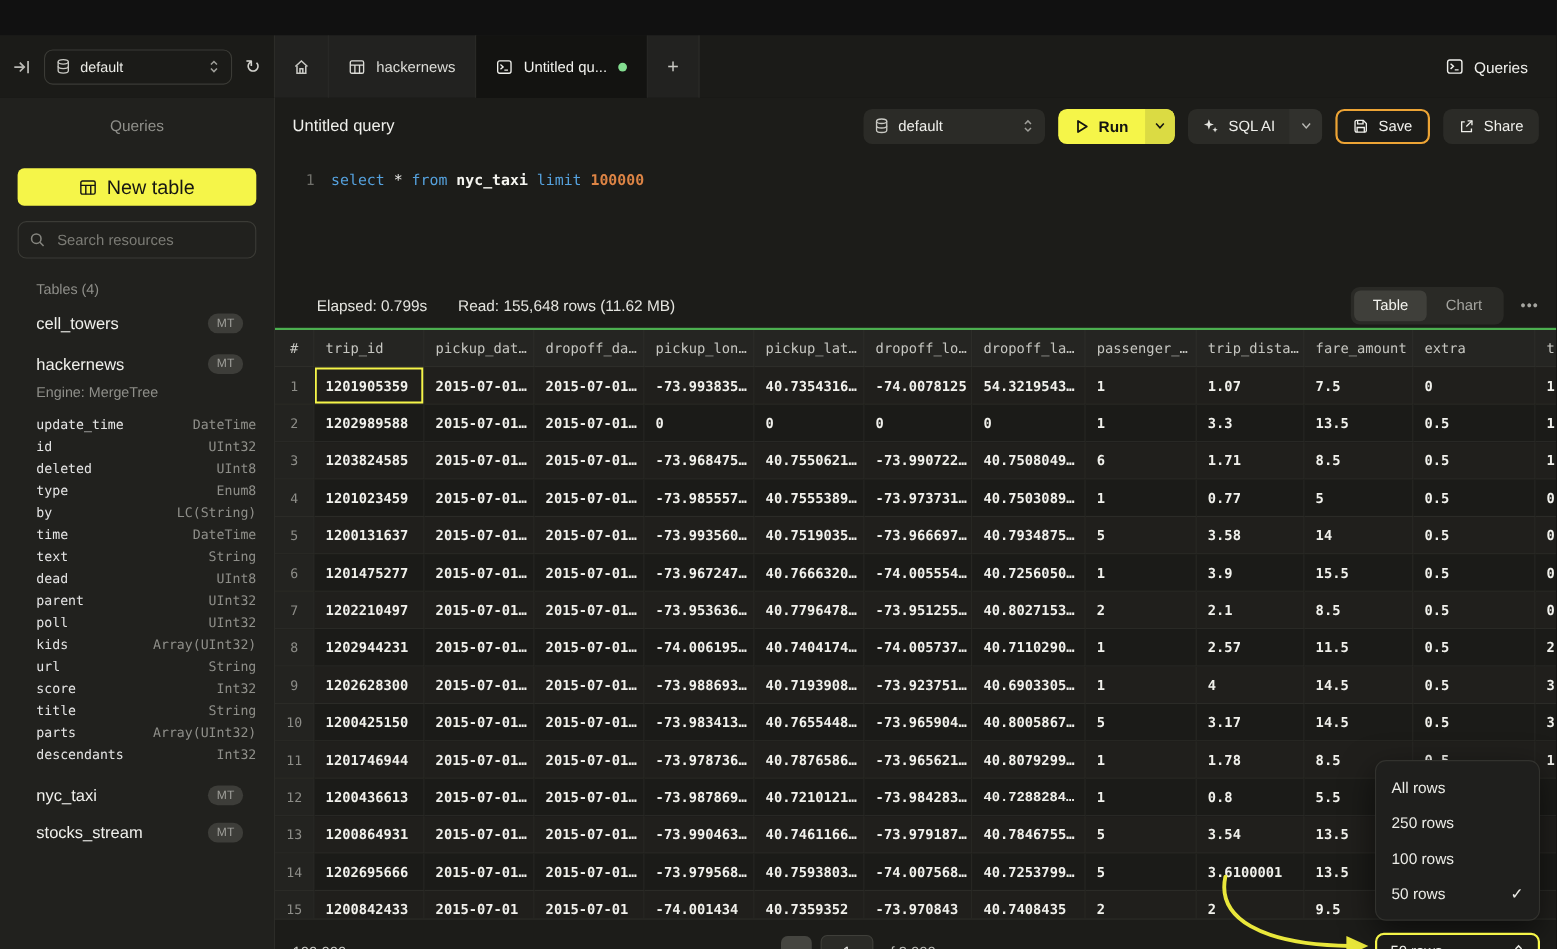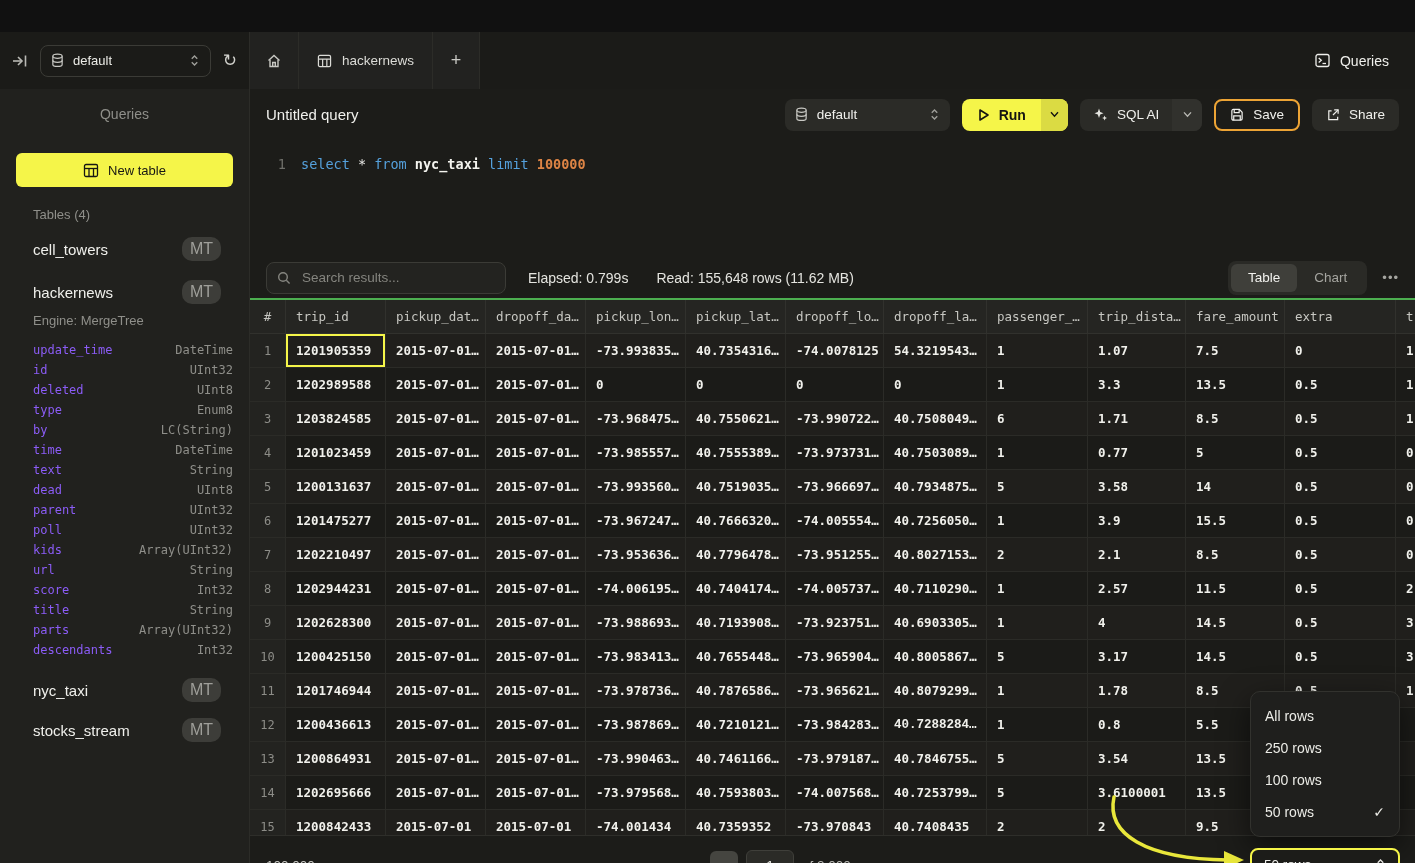--- a/index.html
+++ b/index.html
@@ -22,31 +22,31 @@
   .tab-plus{padding:0;width:46px;justify-content:center;color:#c9c9c4;font-size:18px;}
   .green-dot{width:8px;height:8px;border-radius:50%;background:#83dd90;}
   .topbar-right{margin-left:auto;display:flex;align-items:center;padding-right:26px;}
   .queries-btn{display:flex;align-items:center;gap:9px;font-size:14px;color:#f0f0ec;}
 
   
   .sidebar{position:absolute;top:57px;left:0;width:250px;bottom:0;background:#21211e;border-right:1px solid #2c2c28;box-sizing:border-box;overflow:hidden;}
   .sb-tabs{height:50px;display:flex;}
   .sb-tab{flex:1;display:flex;align-items:center;justify-content:center;font-size:14px;color:#8f8f8a;}
   .sb-tab.active{color:#f2f2ee;box-shadow:inset 0 -3px 0 #f5f549;}
-  .new-table-btn{margin:14px 16px 0;height:34px;background:#f5f549;border-radius:6px;display:flex;align-items:center;justify-content:center;gap:9px;color:#161613;font-size:13px;font-weight:500;}
+  .new-table-btn{margin:14px 16px 0;height:34px;background:#f5f549;border-radius:6px;display:flex;align-items:center;justify-content:center;gap:9px;color:#161613;font-size:18px;font-weight:500;}
   .sb-search{margin:14px 16px 0;height:34px;border:1px solid #3b3b36;border-radius:8px;display:flex;align-items:center;gap:9px;padding:0 10px;box-sizing:border-box;color:#7b7b75;}
   .sb-search input{flex:1;background:transparent;border:none;outline:none;color:#c9c9c4;font-size:13.5px;font-family:inherit;min-width:0;}
   .sb-search input::placeholder{color:#7b7b75;}
   .sb-section{margin:20px 16px 0 33px;font-size:13px;color:#8f8f8a;}
   .sb-table{margin:15px 28px 0 33px;display:flex;align-items:center;justify-content:space-between;color:#f0f0ec;font-size:15px;font-weight:500;}
-  .mt-badge{background:#3d3d39;color:#9f9f9a;font-size:16px;border-radius:10px;padding:3px 8px;font-weight:400;}
+  .mt-badge{background:#3d3d39;color:#9f9f9a;font-size:11px;border-radius:10px;padding:3px 8px;font-weight:400;}
   .sb-engine{margin:9px 16px 0 33px;font-size:13px;color:#8f8f8a;}
   .hn-columns{margin:12px 16px 0 33px;font-size:12px;line-height:20px;}
   .hn-col-row{display:flex;justify-content:space-between;}
-  .hn-col-name{color:#8b5cf6;}
+  .hn-col-name{color:#e5e5e5;}
   .hn-col-type{color:#8f8f8a;}
 
   
   .main{position:absolute;top:57px;left:250px;right:0;bottom:0;background:#1c1c19;}
   .query-header{position:absolute;top:0;left:0;right:0;height:51px;display:flex;align-items:center;padding:0 16px;box-sizing:border-box;}
   .qh-title{font-size:15px;color:#f0f0ec;}
   .qh-actions{margin-left:auto;display:flex;align-items:center;gap:12px;}
   .btn{height:32px;display:flex;align-items:center;border-radius:8px;font-size:13.5px;box-sizing:border-box;color:#f0f0ec;}
   .btn-db{background:#2b2b27;width:165px;padding:0 10px;gap:9px;}
   .btn-db .grow{flex:1;}
@@ -154,20 +154,31 @@
         <span>
           <svg width="15" height="14" viewBox="0 0 16 15" fill="none" stroke="currentColor" stroke-width="1.3">
             <rect x="1.5" y="1.5" width="13" height="12" rx="1.5"></rect>
             <line x1="1.5" y1="5.5" x2="14.5" y2="5.5"></line>
             <line x1="6" y1="5.5" x2="6" y2="13.5"></line>
               <line x1="10.5" y1="5.5" x2="10.5" y2="13.5"></line>
           </svg>
         </span>
         <span>hackernews</span>
       </div>
+      <div class="tab tab-active">
+        <span>
+          <svg width="15" height="14" viewBox="0 0 16 15" fill="none" stroke="currentColor" stroke-width="1.3">
+            <rect x="1.5" y="1.5" width="13" height="12" rx="2"></rect>
+            <polyline points="4.2,5 6.8,7.3 4.2,9.6"></polyline>
+              <line x1="8" y1="10.5" x2="11.5" y2="10.5"></line>
+          </svg>
+        </span>
+        <span>Untitled qu...</span>
+        <span class="green-dot"></span>
+      </div>
       <div class="tab tab-plus">
         <span>+</span>
       </div>
     </div>
 
     <div class="topbar-right">
       <div class="queries-btn">
         <span>
           <svg width="17" height="15" viewBox="0 0 16 15" fill="none" stroke="currentColor" stroke-width="1.3">
             <rect x="1.5" y="1.5" width="13" height="12" rx="2"></rect>
@@ -190,20 +201,29 @@
         <svg width="16" height="15" viewBox="0 0 16 15" fill="none" stroke="#161613" stroke-width="1.3">
           <rect x="1.5" y="1.5" width="13" height="12" rx="1.5"></rect>
           <line x1="1.5" y1="5.5" x2="14.5" y2="5.5"></line>
           <line x1="6" y1="5.5" x2="6" y2="13.5"></line>
             <line x1="10.5" y1="5.5" x2="10.5" y2="13.5"></line>
         </svg>
       </span>
       <span>New table</span>
     </div>
 
+    <div class="sb-search">
+      <span>
+        <svg width="14" height="14" viewBox="0 0 14 14" fill="none" stroke="#85857f" stroke-width="1.4">
+          <circle cx="6" cy="6" r="4.3"></circle>
+            <line x1="9.3" y1="9.3" x2="12.6" y2="12.6"></line>
+        </svg>
+      </span>
+      <input type="text" placeholder="Search resources" style="">
+    </div>
 
     <div class="sb-section">Tables (4)</div>
 
     <div class="sb-table">
       <span>cell_towers</span>
       <span class="mt-badge">MT</span>
     </div>
 
     <div class="sb-table" style="margin-top:19px;">
       <span>hackernews</span>
@@ -368,29 +388,20 @@
     </div>
 
     <div class="editor">
       <div class="code-line mono">
         <span class="gutter">1</span>
         <span class="code"><span class="tok-keyword">select</span><span class="tok-plain"> </span><span class="tok-plain">*</span><span class="tok-plain"> </span><span class="tok-keyword">from</span><span class="tok-plain"> </span><span class="tok-identifier">nyc_taxi</span><span class="tok-plain"> </span><span class="tok-keyword">limit</span><span class="tok-plain"> </span><span class="tok-number">100000</span></span>
       </div>
     </div>
 
     <div class="results-bar">
-      <div class="rb-search">
-        <span>
-          <svg width="14" height="14" viewBox="0 0 14 14" fill="none" stroke="#85857f" stroke-width="1.4">
-            <circle cx="6" cy="6" r="4.3"></circle>
-              <line x1="9.3" y1="9.3" x2="12.6" y2="12.6"></line>
-          </svg>
-        </span>
-        <input type="text" placeholder="Search results..." style="">
-      </div>
       <span class="rb-stat">Elapsed: 0.799s</span>
       <span class="rb-stat">Read: 155,648 rows (11.62 MB)</span>
       <div class="rb-right">
         <div class="view-toggle">
           <div class="seg active">Table</div>
           <div class="seg">Chart</div>
         </div>
         <span class="ellipsis-btn">•••</span>
       </div>
     </div>

